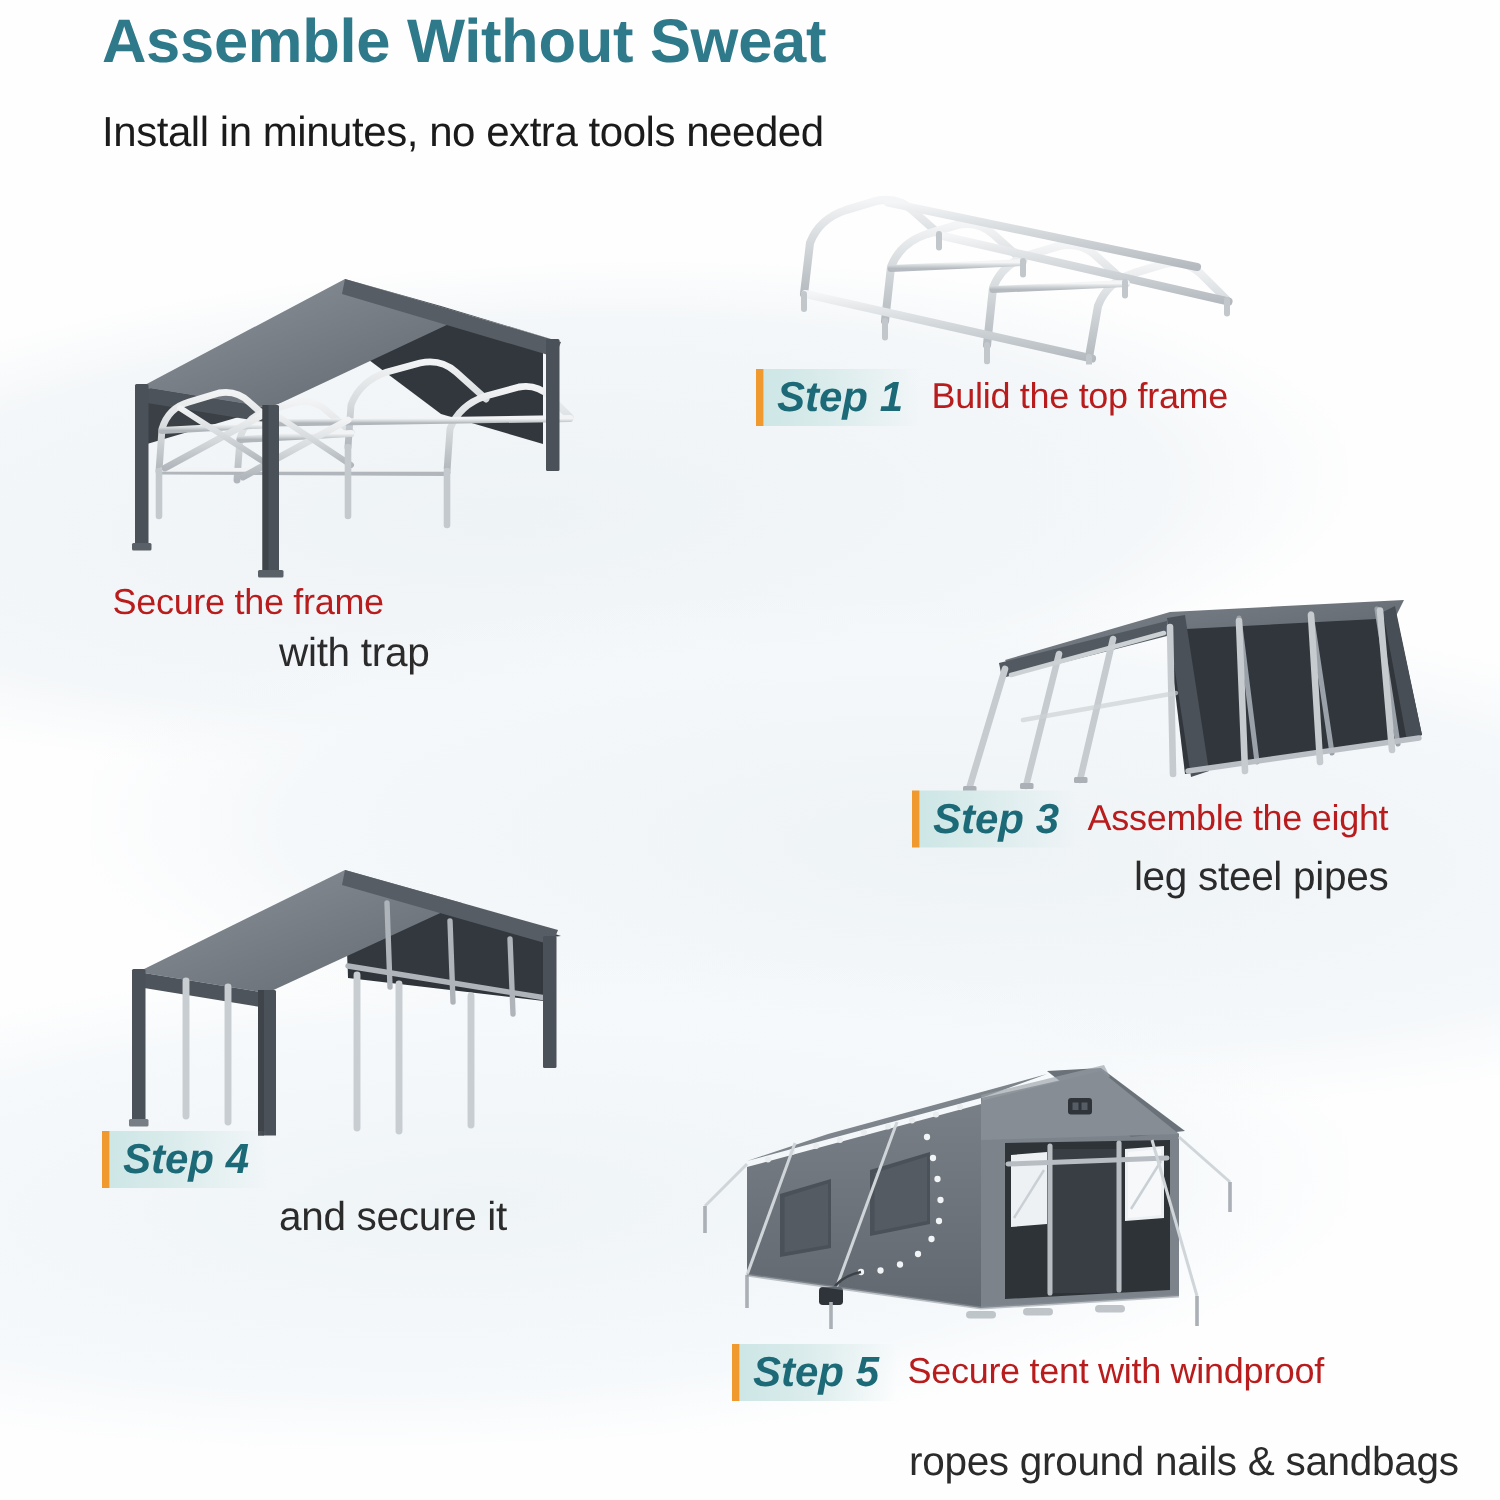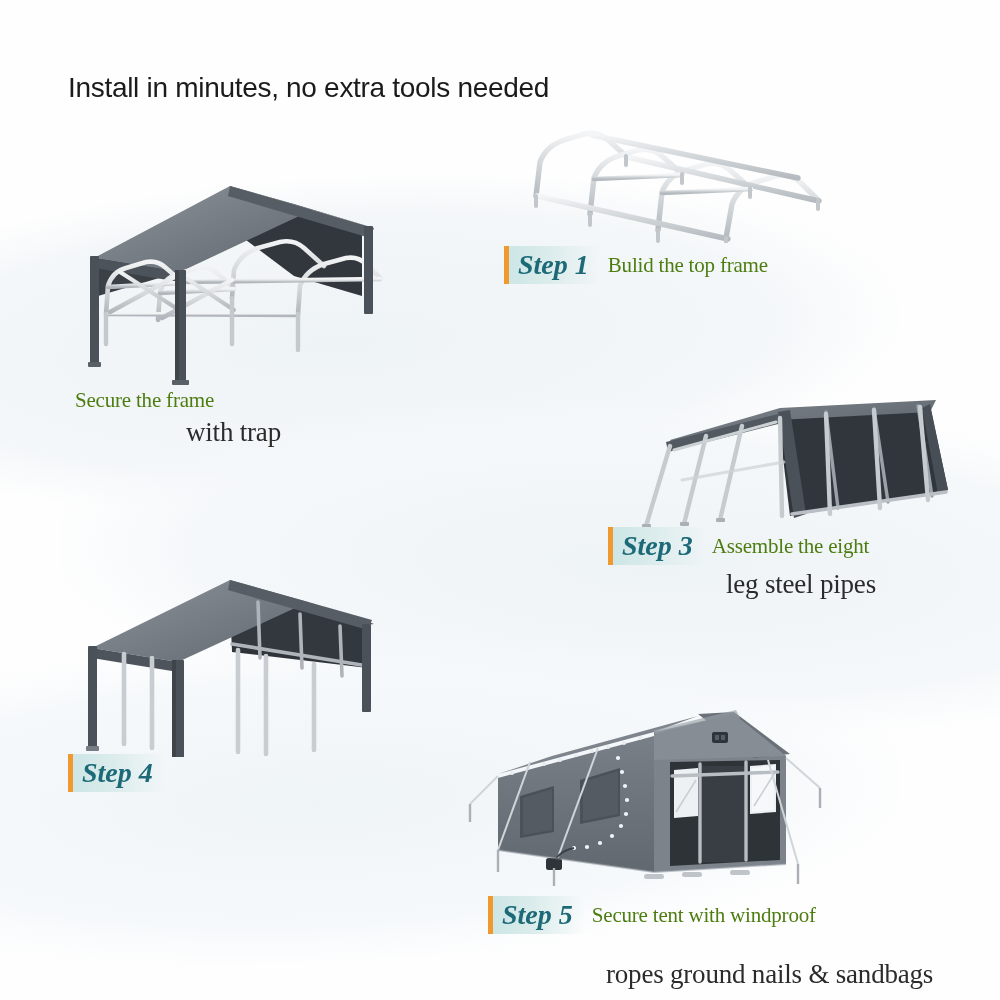--- a/index.html
+++ b/index.html
@@ -38,53 +38,54 @@
     white-space:nowrap;
   }
   .subtitle{
     position:absolute;left:68px;top:72px;
     font-size:28px;font-weight:normal;
     color:#1b1b1b;letter-spacing:-0.3px;
     white-space:nowrap;
   }
 
   
-  .step{position:absolute;font-family:Liberation Serif, serif;}
+  .step{position:absolute;}
   .step-line1{display:flex;align-items:center;white-space:nowrap;}
   .badge{
     display:inline-flex;align-items:center;
     height:38px;padding:0 12px 0 0;
     background:linear-gradient(90deg,#cde6e6 0%, #dcecec 45%, rgba(255,255,255,0) 100%);
     border-left:5px solid #f0992e;
     box-sizing:border-box;
   }
   .badge-text{
     font-size:28px;font-weight:bold;font-style:italic;
     color:#1c6a77;padding-left:9px;letter-spacing:0px;
   }
   .step-rest{
-    font-size:21px;color:#4d7c0f;padding-left:7px;letter-spacing:-0.2px;
+    font-size:24px;color:#b91c1c;padding-left:7px;letter-spacing:-0.2px;
   }
   .step-line2{
     font-size:27px;color:#2b2b2b;white-space:nowrap;
     margin-top:4px;letter-spacing:-0.2px;text-align:right;
   }
 
   
   .art{position:absolute;}
 </style>
 </head>
 <body>
 
 <div class="canvas">
 
   <div class="band band-a"></div>
   <div class="band band-b"></div>
   <div class="band band-c"></div>
 
+  <div class="title">Assemble Without Sweat</div>
   <div class="subtitle">Install in minutes, no extra tools needed</div>
 
   <div class="art" style="left:530px;top:108px;width:300px;height:135px;">
     <svg width="300" height="135" viewBox="0 0 300 135">
       <defs>
         <linearGradient id="tube1" x1="0" y1="0" x2="0" y2="1">
           <stop offset="0%" stop-color="#f4f5f6"></stop>
           <stop offset="38%" stop-color="#d9dde0"></stop>
           <stop offset="100%" stop-color="#b4babf"></stop>
         </linearGradient>
@@ -423,20 +424,21 @@
     </div>
     <div class="step-line2" style="padding-left:118px;">leg steel pipes</div>
   </div>
 
   <div class="step" style="left:68px;top:754px;">
     <div class="step-line1">
       <span class="badge">
         <span class="badge-text">Step 4</span>
       </span>
     </div>
+    <div class="step-line2" style="padding-left:118px;">and secure it</div>
   </div>
 
   <div class="step" style="left:488px;top:896px;">
     <div class="step-line1">
       <span class="badge">
         <span class="badge-text">Step 5</span>
       </span>
       <span class="step-rest">Secure tent with windproof</span>
     </div>
     <div class="step-line2" style="padding-left:118px;margin-top:25px;">ropes ground nails &amp; sandbags</div>

